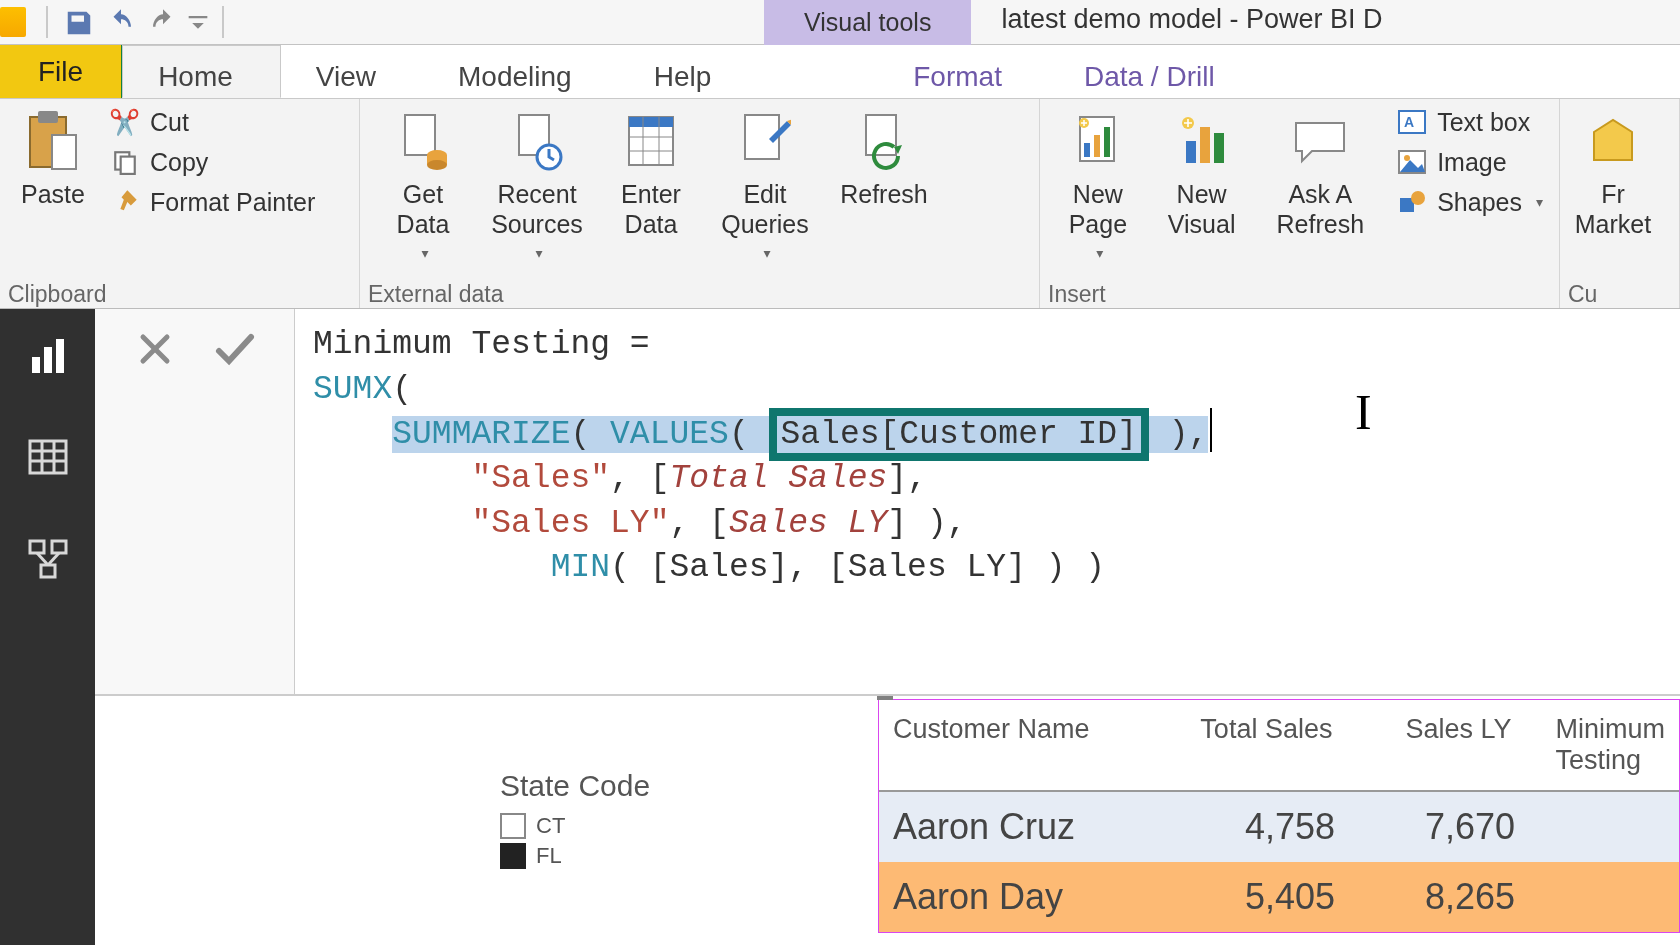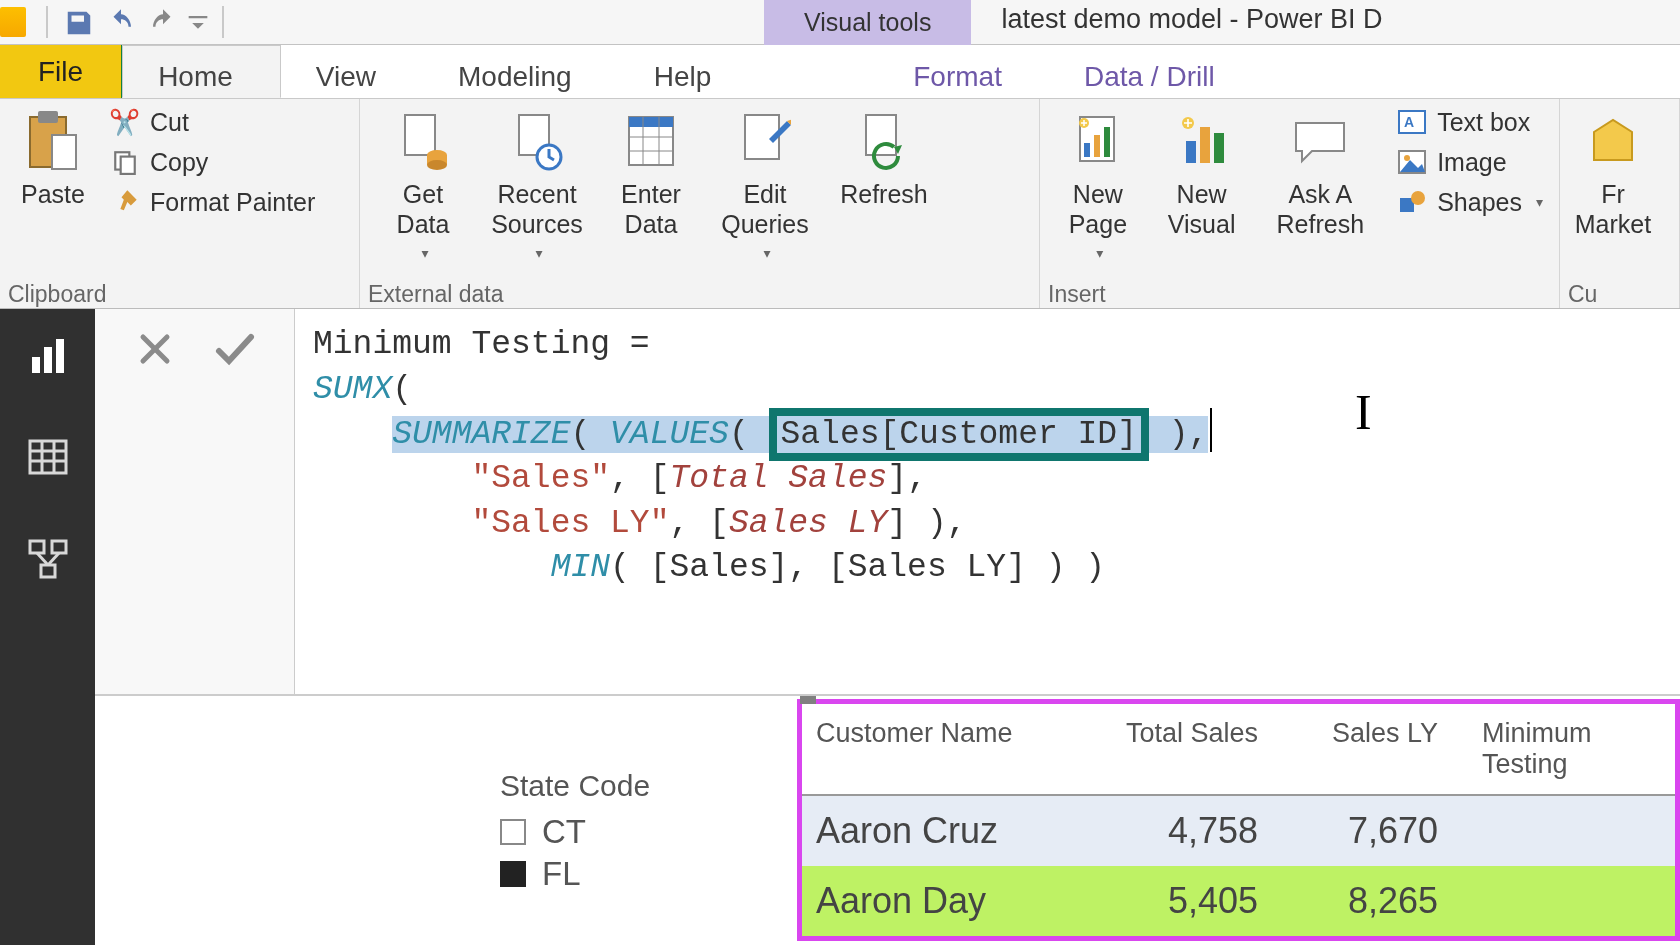--- a/index.html
+++ b/index.html
@@ -206,21 +206,21 @@
   .formula-text {
     flex: 1;
     font-family: Consolas, "Courier New", monospace;
     font-size: 33px;
     line-height: 1.35;
     padding: 14px 18px;
     white-space: pre;
     color: #333;
     position: relative;
   }
-  .kw-func { color: #2f8ea8; font-style: italic; }
+  .kw-func { color: #2f8ea8; }
   .kw-str  { color: #b24a3c; }
   .kw-meas { color: #a2423d; font-style: italic; }
   .kw-col  { color: #333; }
   .hl-sel {
     background: #bcd4ec;
   }
   .hl-box {
     border: 8px solid #0f766e;
     padding: 0 4px;
     background: #bcd4ec;
@@ -272,38 +272,38 @@
     top: 460px;
     left: 405px;
     width: 280px;
   }
   .slicer-title {
     font-size: 30px;
     color: #555;
     margin-bottom: 10px;
   }
   .slicer-item {
-    display:flex; align-items:center; gap:16px;
-    font-size: 33px; color:#555;
+    display:flex; align-items:center; gap:10px;
+    font-size: 22px; color:#555;
     margin: 4px 0;
   }
   .chk {
     width: 26px; height: 26px; border: 2px solid #888;
     display:inline-block;
   }
   .chk.checked { background:#222; border-color:#222; }
 
   
   .table-visual {
     position: absolute;
     top: 390px;
-    left: 702px;
+    left: 783px;
     right: 0;
-    border: 5px solid #d946ef;
-    background: #bef264;
+    border: 1px solid #d946ef;
+    background: #fdba74;
   }
   .tv-handle {
     position:absolute;
     top:-16px; left:-2px;
     width:16px;height:16px;
     background:#808080;
   }
   .tv-head {
     display:flex;
     background: #fff;

